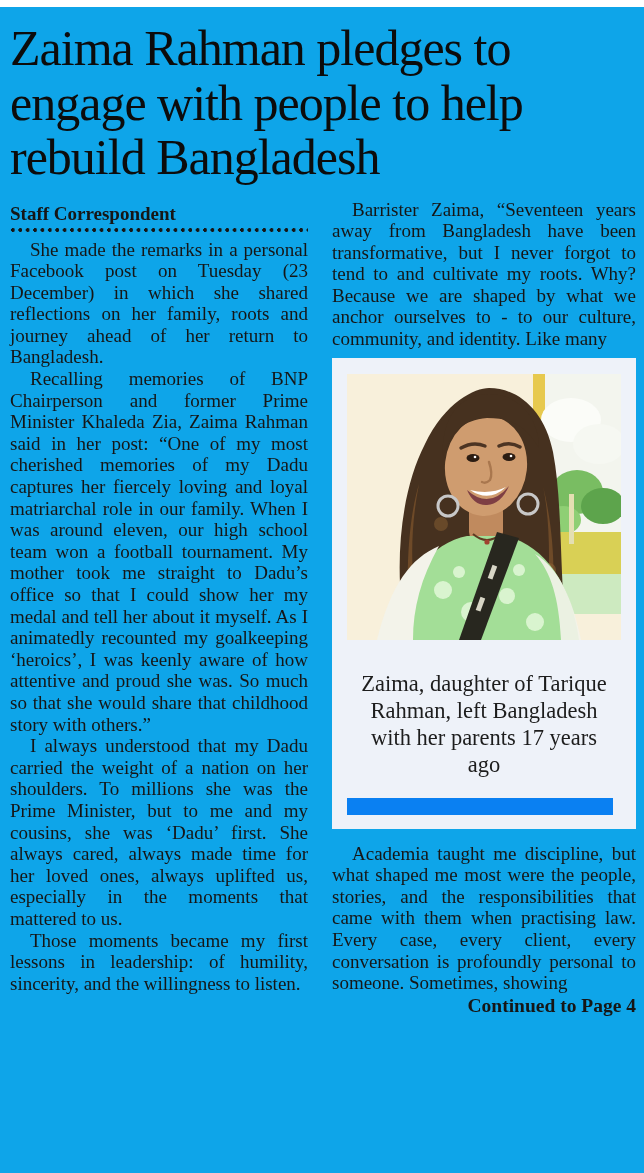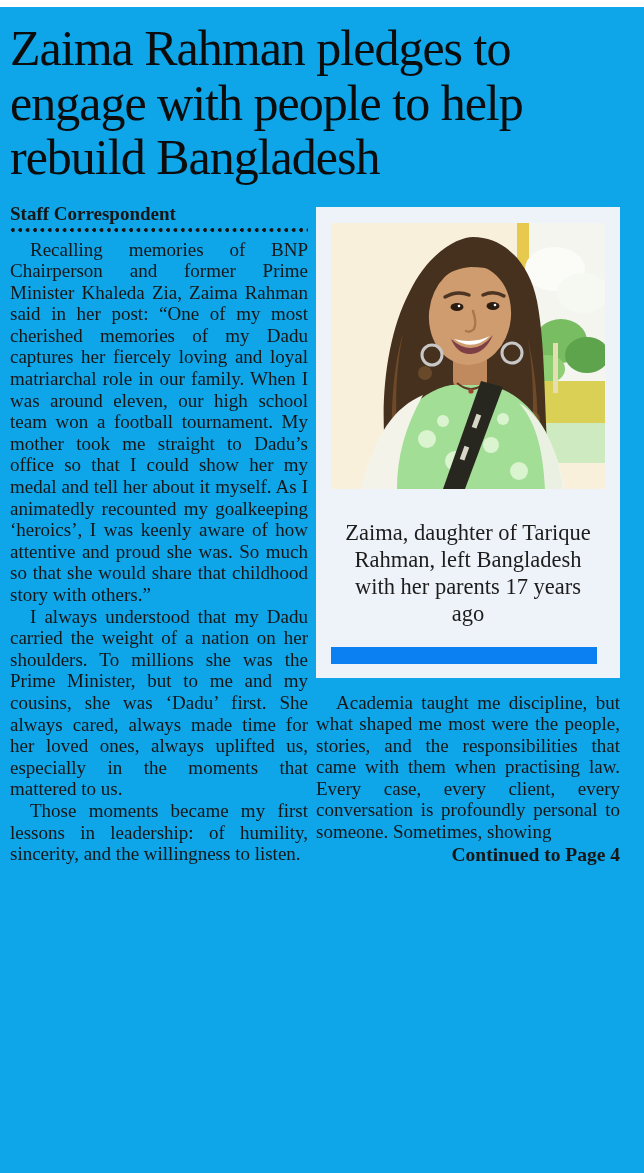--- a/index.html
+++ b/index.html
@@ -3,21 +3,21 @@
 <meta charset="utf-8">
 <style>
   html,body{margin:0;padding:0;background:#ffffff;}
   body{font-family:"Liberation Serif", serif;color:#161616;}
   .page{width:644px;min-height:1173px;background:#0ea5e9;box-sizing:border-box;
         padding:8px 8px 20px 10px;margin:7px auto;}
   
   .headline{font-size:50px;line-height:1.09;font-weight:400;color:#0c0c0c;
             letter-spacing:-1px;margin:6px 0 14px 0;}
   
-  .columns{display:flex;gap:8px;align-items:flex-start;}
+  .columns{display:flex;gap:24px;align-items:flex-start;}
   .col-left{width:298px;flex:0 0 298px;}
   .col-right{width:304px;flex:0 0 304px;}
   
   .byline{font-weight:700;font-size:19px;margin:4px 0 2px 0;}
   .dotted-rule{height:6px;margin:2px 0 6px 0;
     background-image:radial-gradient(circle at 3px 3px,#161616 1.7px,transparent 2.1px);
     background-size:7.4px 6px;background-repeat:repeat-x;}
   
   .body-par{font-size:19px;line-height:21.6px;text-align:justify;margin:0;
             text-indent:20px;hyphens:auto;-webkit-hyphens:auto;}
@@ -37,26 +37,28 @@
 
 <div class="page">
 
   <h1 class="headline">Zaima Rahman pledges to engage with people to help rebuild Bangladesh</h1>
 
   <div class="columns">
 
     <div class="col-left">
       <div class="byline">Staff Correspondent</div>
       <div class="dotted-rule"></div>
+      <p class="body-par">She made the remarks in a personal Facebook post on Tuesday (23 December) in which she shared reflections on her family, roots and journey ahead of her return to Bangladesh.</p>
       <p class="body-par">Recalling memories of BNP Chairperson and former Prime Minister Khaleda Zia, Zaima Rahman said in her post: “One of my most cherished memories of my Dadu captures her fiercely loving and loyal matriarchal role in our family. When I was around eleven, our high school team won a football tournament. My mother took me straight to Dadu’s office so that I could show her my medal and tell her about it myself. As I animatedly recounted my goalkeeping ‘heroics’, I was keenly aware of how attentive and proud she was. So much so that she would share that childhood story with others.”</p>
       <p class="body-par">I always understood that my Dadu carried the weight of a nation on her shoulders. To millions she was the Prime Minister, but to me and my cousins, she was ‘Dadu’ first. She always cared, always made time for her loved ones, always uplifted us, especially in the moments that mattered to us.</p>
       <p class="body-par">Those moments became my first lessons in leadership: of humility, sincerity, and the willingness to listen.</p>
     </div>
 
     <div class="col-right">
+      <p class="body-par">Barrister Zaima, “Seventeen years away from Bangladesh have been transformative, but I never forgot to tend to and cultivate my roots. Why? Because we are shaped by what we anchor ourselves to - to our culture, community, and identity. Like many</p>
 
       <div class="photo-card">
         <svg class="photo-frame" viewBox="0 0 274 266" xmlns="http://www.w3.org/2000/svg" role="img">
 
           <rect x="0" y="0" width="274" height="266" fill="#f8f0db"></rect>
 
           <g>
             <rect x="186" y="0" width="12" height="240" fill="#e7c94e"></rect>
             <rect x="198" y="0" width="76" height="240" fill="#f3f5ee"></rect>
             <ellipse cx="224" cy="46" rx="30" ry="22" fill="#fbfcf8"></ellipse>

